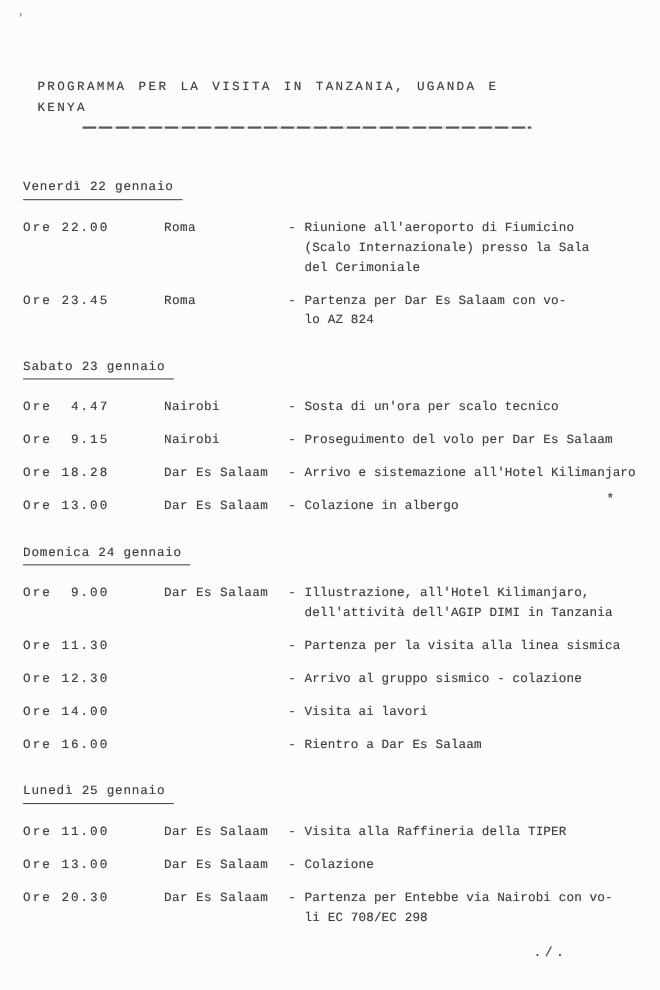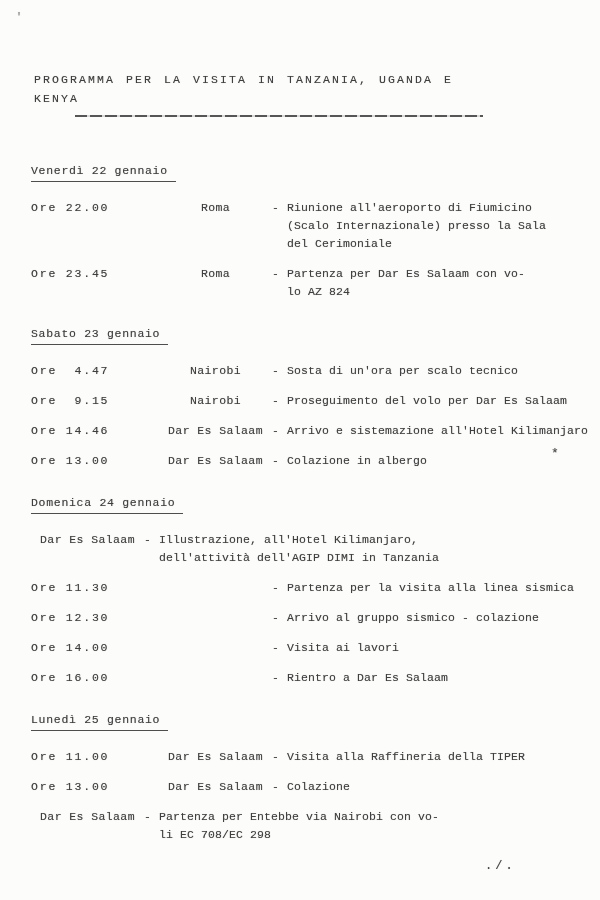--- a/index.html
+++ b/index.html
@@ -22,33 +22,33 @@
     text-align:left;
     letter-spacing:2.1px;
     line-height:19px;
     word-spacing:2px;
   }
   .title-rule {
     margin:7px 0 0 75px;
     width:408px; height:2px;
     background:repeating-linear-gradient(90deg,#565656 0 12px, rgba(86,86,86,0.22) 12px 15px);
   }
-  .sections { padding-left:31px; }
+  .sections { padding-left:21px; }
   .section { margin-top:24px; }
   .section:first-child { margin-top:45px; }
   .heading {
     display:inline-block;
     font-size:11.5px; font-weight:normal;
     letter-spacing:0.7px; line-height:17px;
     margin:0 0 8px 0; padding:0 8px 2px 0;
     border-bottom:1.4px solid #4e4e4e;
   }
   .entry-row { display:flex; align-items:flex-start; margin-bottom:12px; line-height:18px;margin-top:9px; }
   .col-time { flex:0 0 128px; white-space:pre; letter-spacing:1.8px; }
-  .col-loc  { flex:0 0 113px; letter-spacing:0.4px;text-align:center; }
+  .col-loc  { flex:0 0 113px; letter-spacing:0.4px; }
   .col-desc { flex:1; display:flex; min-width:0; }
   .dash { margin-right:8px; }
   .desc-text { flex:1; white-space:pre-wrap; letter-spacing:0.1px; }
   .speck { position:absolute; left:16px; top:12px; font-size:10px; color:#8a8a8a; }
   .stray-mark { position:absolute; left:551px; top:446px; font-size:13px; color:#4c4c4c; }
   .continuation { position:absolute; left:485px; top:859px; font-size:12px; letter-spacing:3px; color:#474747; }
 </style>
 </head>
 <body>
 
@@ -103,21 +103,21 @@
   <div class="entry-row">
     <span class="col-time">Ore  9.15</span>
     <span class="col-loc">Nairobi</span>
     <span class="col-desc">
       <span class="dash">-</span>
       <span class="desc-text">Proseguimento del volo per Dar Es Salaam</span>
     </span>
   </div>
 
   <div class="entry-row">
-    <span class="col-time">Ore 14.46</span>
+    <span class="col-time">Ore 18.28</span>
     <span class="col-loc">Dar Es Salaam</span>
     <span class="col-desc">
       <span class="dash">-</span>
       <span class="desc-text">Arrivo e sistemazione all'Hotel Kilimanjaro</span>
     </span>
   </div>
 
   <div class="entry-row">
     <span class="col-time">Ore 13.00</span>
     <span class="col-loc">Dar Es Salaam</span>
@@ -126,20 +126,21 @@
       <span class="desc-text">Colazione in albergo</span>
     </span>
   </div>
 </div>
   </section>
 
   <section class="section">
     <h2 class="heading">Domenica 24 gennaio</h2>
     <div class="entries">
   <div class="entry-row">
+    <span class="col-time">Ore  9.00</span>
     <span class="col-loc">Dar Es Salaam</span>
     <span class="col-desc">
       <span class="dash">-</span>
       <span class="desc-text">Illustrazione, all'Hotel Kilimanjaro,
 dell'attività dell'AGIP DIMI in Tanzania</span>
     </span>
   </div>
 
   <div class="entry-row">
     <span class="col-time">Ore 11.30</span>
@@ -194,20 +195,21 @@
   <div class="entry-row">
     <span class="col-time">Ore 13.00</span>
     <span class="col-loc">Dar Es Salaam</span>
     <span class="col-desc">
       <span class="dash">-</span>
       <span class="desc-text">Colazione</span>
     </span>
   </div>
 
   <div class="entry-row">
+    <span class="col-time">Ore 20.30</span>
     <span class="col-loc">Dar Es Salaam</span>
     <span class="col-desc">
       <span class="dash">-</span>
       <span class="desc-text">Partenza per Entebbe via Nairobi con vo-
 li EC 708/EC 298</span>
     </span>
   </div>
 </div>
   </section>
 </main>

